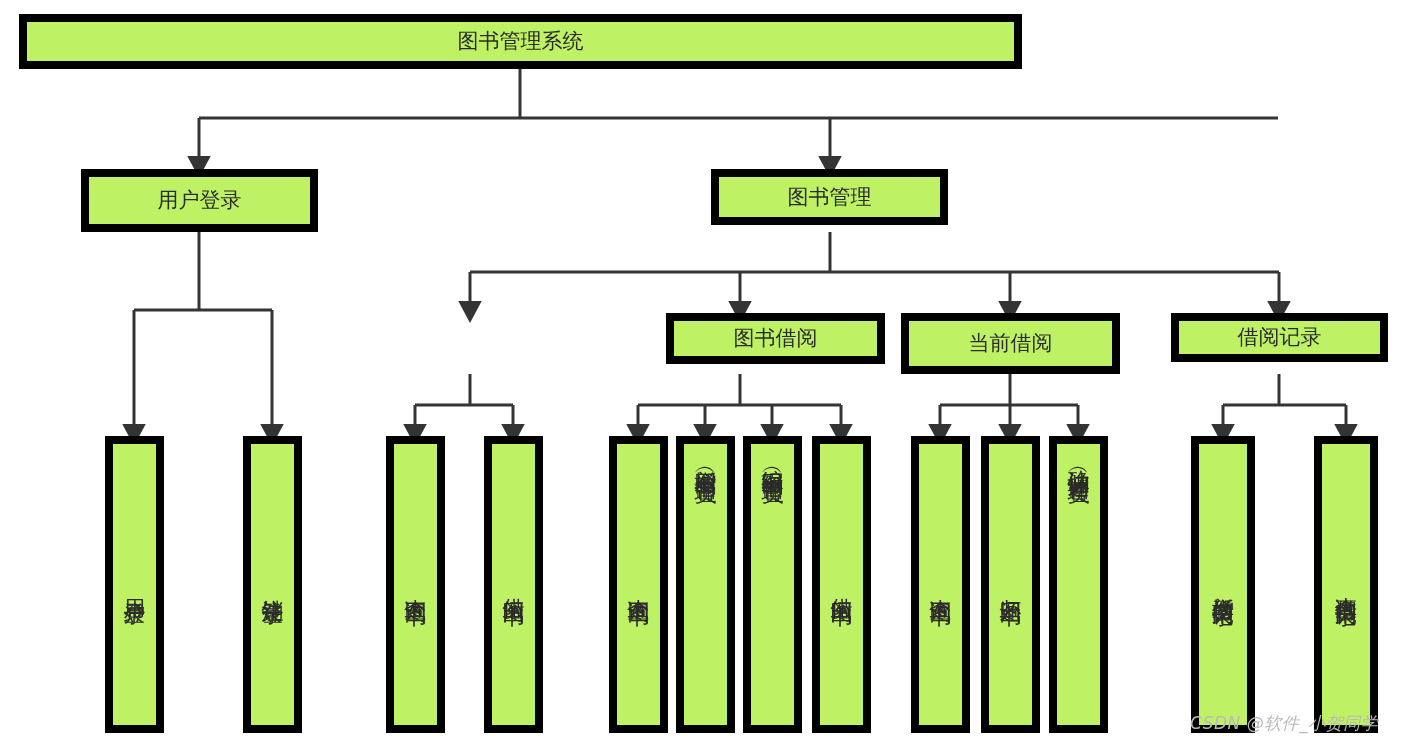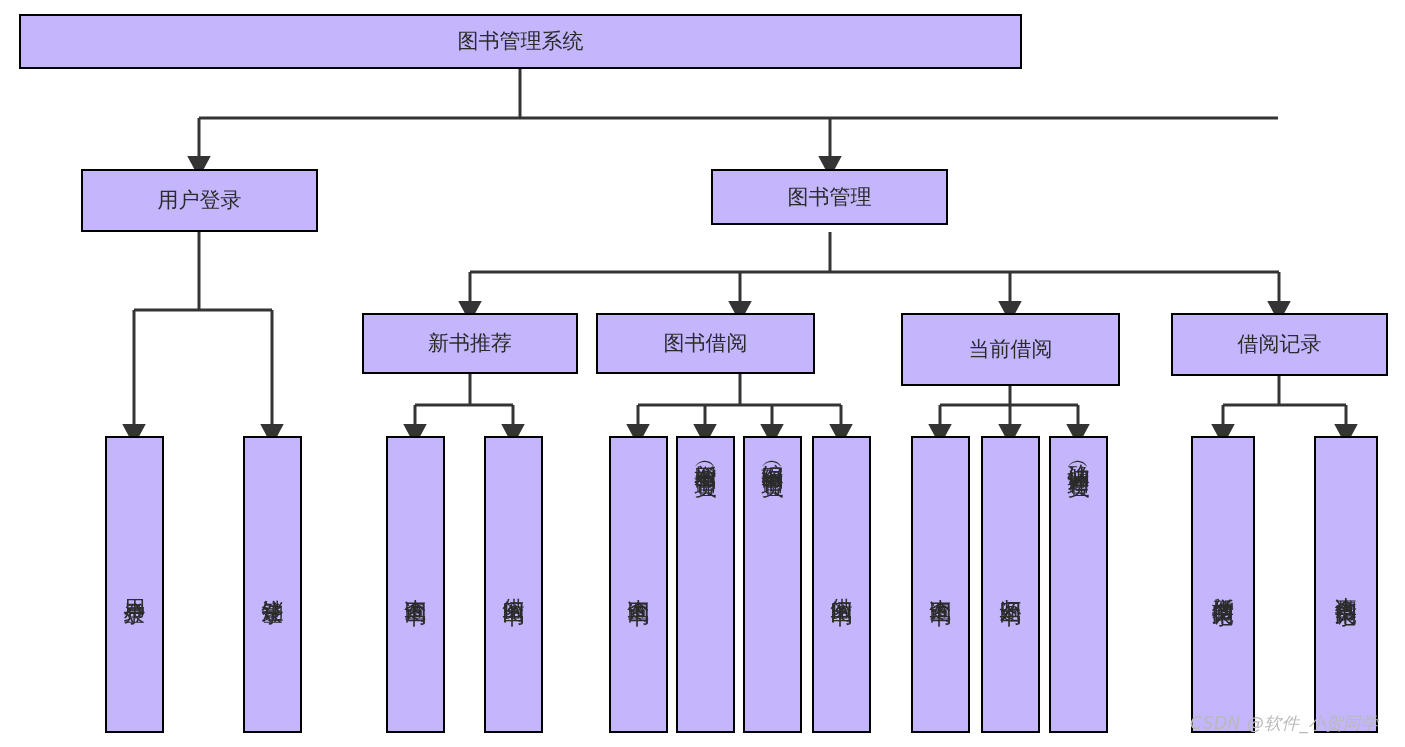--- a/index.html
+++ b/index.html
@@ -21,22 +21,22 @@
     position: absolute;
     left: 0;
     top: 0;
     width: 1405px;
     height: 747px;
     pointer-events: none;
   }
   .node {
     position: absolute;
     box-sizing: border-box;
-    background: #c4b5fd;
-    border: 2px solid #000000;
+    background: #bef264;
+    border: 8px solid #000000;
     display: flex;
     align-items: center;
     justify-content: center;
     color: #2b2b2b;
   }
   .node .lbl {
     display: block;
     text-align: center;
     line-height: 1.18;
     white-space: nowrap;
@@ -135,30 +135,27 @@
     <span class="lbl">图书管理系统</span>
   </div>
 
   <div class="node horiz" style="left:81px;top:169px;width:237px;height:63px;">
     <span class="lbl">用户登录</span>
   </div>
   <div class="node horiz" style="left:711px;top:169px;width:237px;height:56px;">
     <span class="lbl">图书管理</span>
   </div>
 
-  <div class="node horiz" style="left:362px;top:313px;width:216px;height:61px;">
-    <span class="lbl">新书推荐</span>
-  </div>
-  <div class="node horiz" style="left:596px;top:313px;width:219px;height:61px;">
+  <div class="node horiz" style="left:666px;top:313px;width:219px;height:51px;">
     <span class="lbl">图书借阅</span>
   </div>
-  <div class="node horiz" style="left:901px;top:313px;width:219px;height:73px;font-family:Liberation Serif, serif;">
+  <div class="node horiz" style="left:901px;top:313px;width:219px;height:61px;font-family:Liberation Serif, serif;">
     <span class="lbl">当前借阅</span>
   </div>
-  <div class="node horiz" style="left:1171px;top:313px;width:217px;height:63px;">
+  <div class="node horiz" style="left:1171px;top:313px;width:217px;height:49px;">
     <span class="lbl">借阅记录</span>
   </div>
 
   <div class="node vert mid" style="left:105px;top:436px;width:59px;height:297px;">
     <span class="lbl">用户登录</span>
   </div>
   <div class="node vert mid" style="left:243px;top:436px;width:59px;height:297px;">
     <span class="lbl">注销登录</span>
   </div>
 

